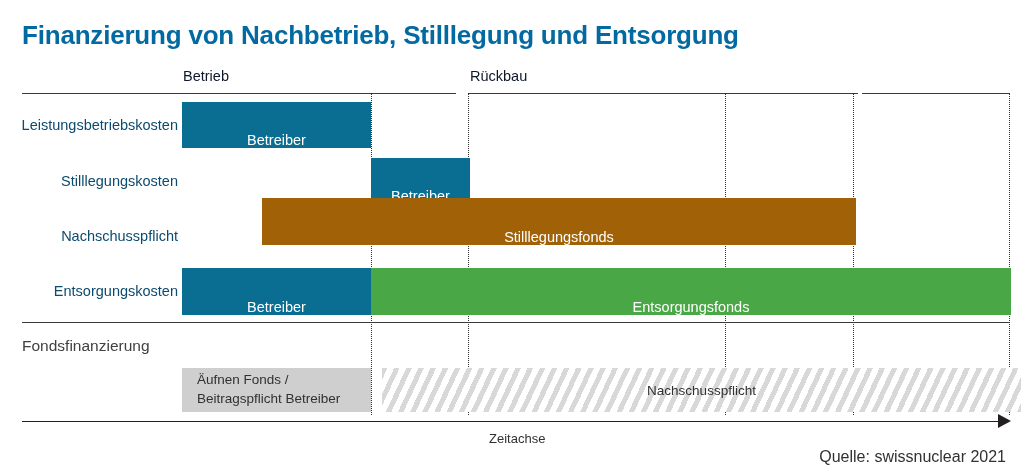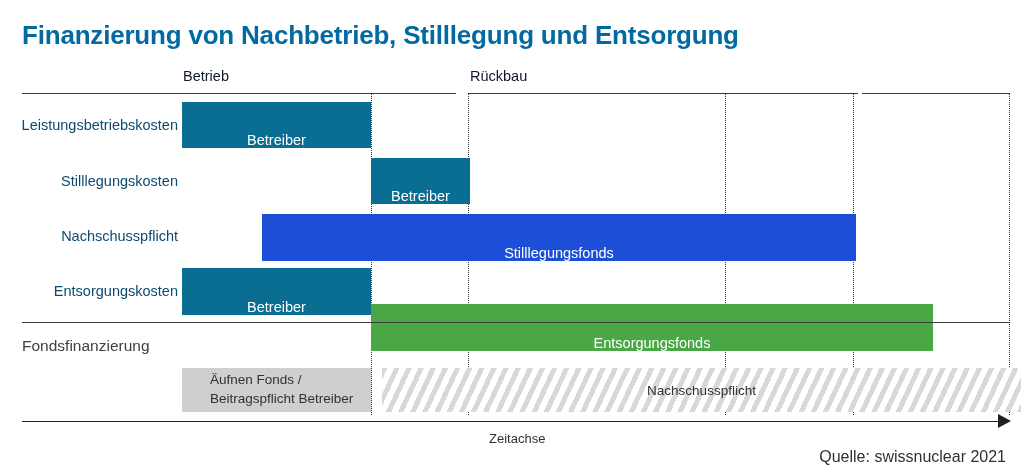--- a/index.html
+++ b/index.html
@@ -107,21 +107,21 @@
   .fund-block {
     position: absolute;
     box-sizing: border-box;
     display: flex;
     align-items: center;
     font-size: 13.5px;
     color: #333031;
   }
   .fund-solid {
     background: #cfcfcf;
-    padding-left: 28px;
+    padding-left: 15px;
     line-height: 1.38;
   }
   .fund-hatched {
     background-color: #ffffff;
     background-image: repeating-linear-gradient(
         115deg,
         #d8d8d8 0px,
         #d8d8d8 5px,
         #ffffff 5px,
         #ffffff 11px);
@@ -191,29 +191,29 @@
   <div class="bar" style="left:182px; top:102px; width:189px; height:46px; background:#0a6d92;">
     <span class="bar-label">Betreiber</span>
   </div>
 
   <div class="row-label" style="top:174px;">Stilllegungskosten</div>
   <div class="bar" style="left:371px; top:158px; width:99px; height:46px; background:#0a6d92;">
     <span class="bar-label">Betreiber</span>
   </div>
 
   <div class="row-label" style="top:229px;">Nachschusspflicht</div>
-  <div class="bar" style="left:262px; top:214px; width:594px; height:47px; background:#1d4ed8;">
+  <div class="bar" style="left:262px; top:198px; width:594px; height:47px; background:#a16207;">
     <span class="bar-label">Stilllegungsfonds</span>
   </div>
 
   <div class="row-label" style="top:284px;">Entsorgungskosten</div>
   <div class="bar" style="left:182px; top:268px; width:189px; height:47px; background:#0a6d92;">
     <span class="bar-label">Betreiber</span>
   </div>
-  <div class="bar" style="left:371px; top:268px; width:562px; height:47px; background:#4aa746;margin-top:36px;">
+  <div class="bar" style="left:371px; top:268px; width:640px; height:47px; background:#4aa746;">
     <span class="bar-label">Entsorgungsfonds</span>
   </div>
 
   <div class="section-rule"></div>
   <div class="section-heading">Fondsfinanzierung</div>
 
   <div class="fund-block fund-solid" style="left:182px; top:368px; width:189px; height:44px;">
     <div>
       <div>Äufnen Fonds /</div>
       <div>Beitragspflicht Betreiber</div>

